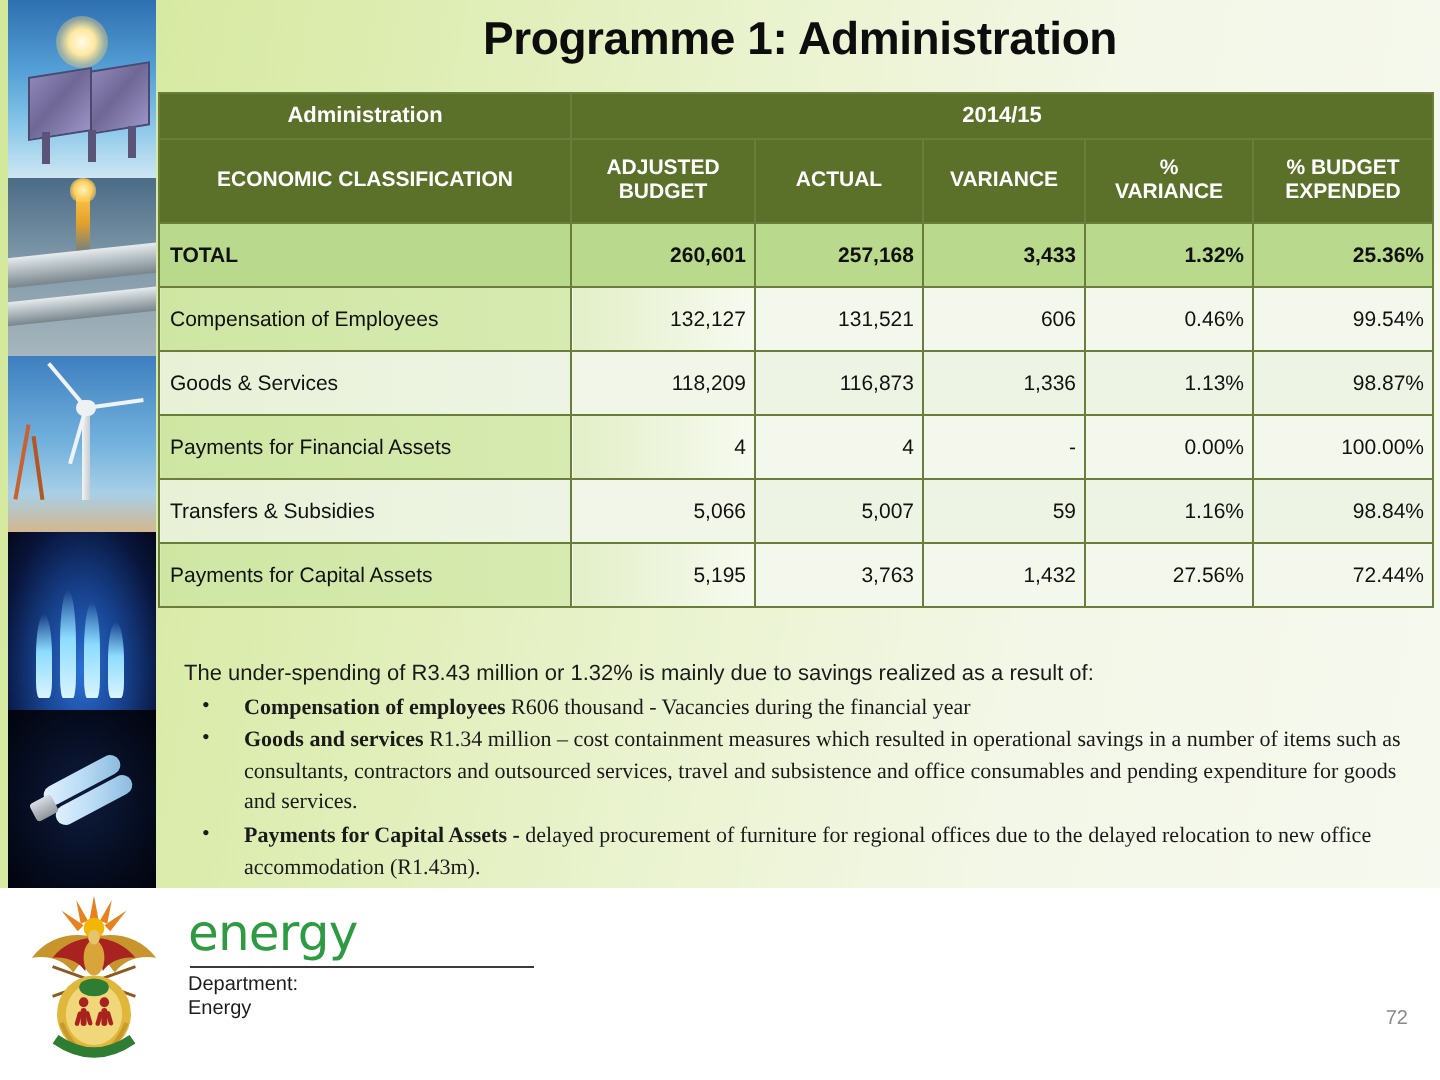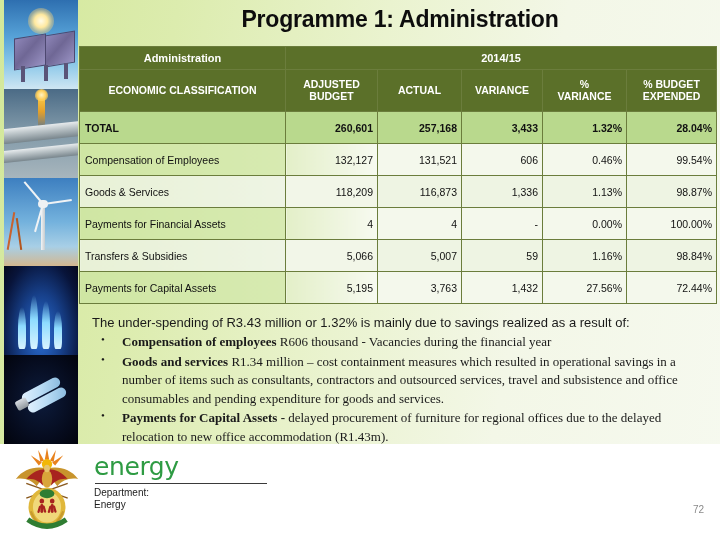--- a/index.html
+++ b/index.html
@@ -193,23 +193,23 @@
 
   tr.row-b td { background: #eef4e3; margin-left: 12px; }
   tr.row-b td.c-label { background: linear-gradient(90deg,#e8f1d6 0%, #eef4e4 100%); }
   tr.row-b td.col-adj { background: #f2f6e8; }
 
   
 
   
   #notes {
     position: absolute;
-    left: 82px; top: 314px;
+    left: 82px; top: 330px;
     width: 632px;
-    font-size: 13px;
+    font-size: 11px;
     color: #1a1a1a;
     line-height: 1.42;
   }
   #notes .lead { padding-left: 10px; }
   #notes ul {
     list-style: none;
     margin: 0;
     padding: 0;
     font-family: Liberation Serif, serif;
   }
@@ -345,21 +345,21 @@
         </th>
       </tr>
     </thead>
     <tbody id="table-body">
         <tr class="row-total">
           <td class="c-label">TOTAL</td>
           <td class="c-num col-adj">260,601</td>
           <td class="c-num col-actual">257,168</td>
           <td class="c-num col-variance">3,433</td>
           <td class="c-num col-pctvar">1.32%</td>
-          <td class="c-num col-pctexp">28.04%</td>
+          <td class="c-num col-pctexp">25.36%</td>
         </tr>
         <tr class="row-a">
           <td class="c-label">Compensation of Employees</td>
           <td class="c-num col-adj">132,127</td>
           <td class="c-num col-actual">131,521</td>
           <td class="c-num col-variance">606</td>
           <td class="c-num col-pctvar">0.46%</td>
           <td class="c-num col-pctexp">99.54%</td>
         </tr>
         <tr class="row-b">

